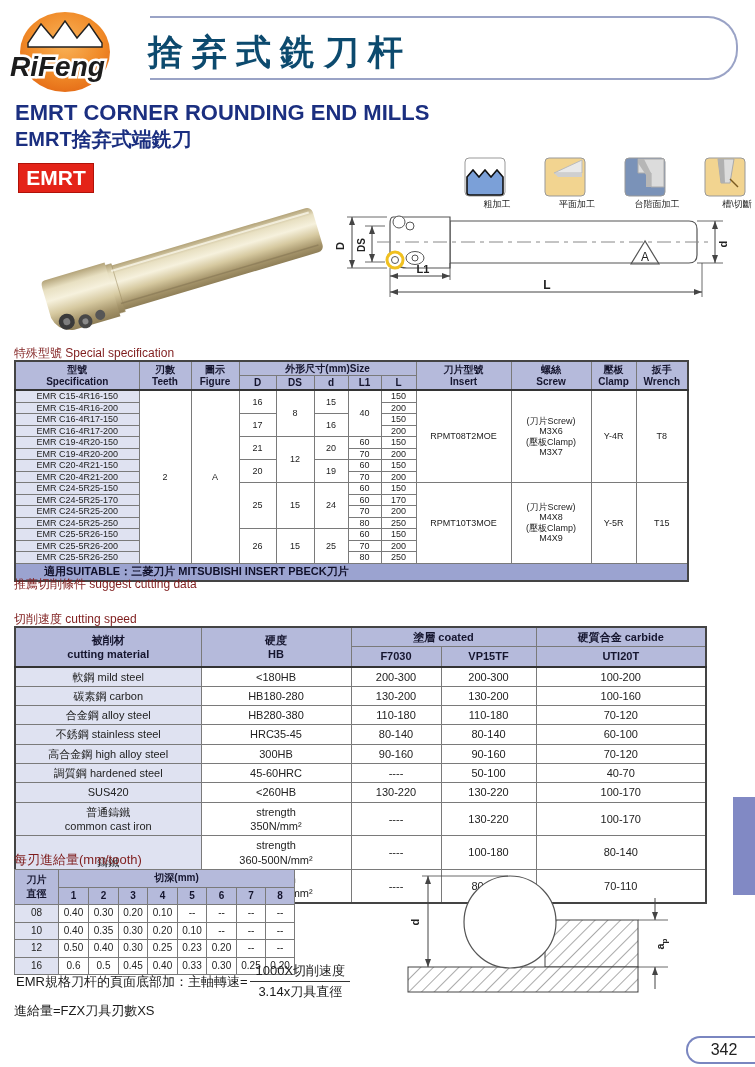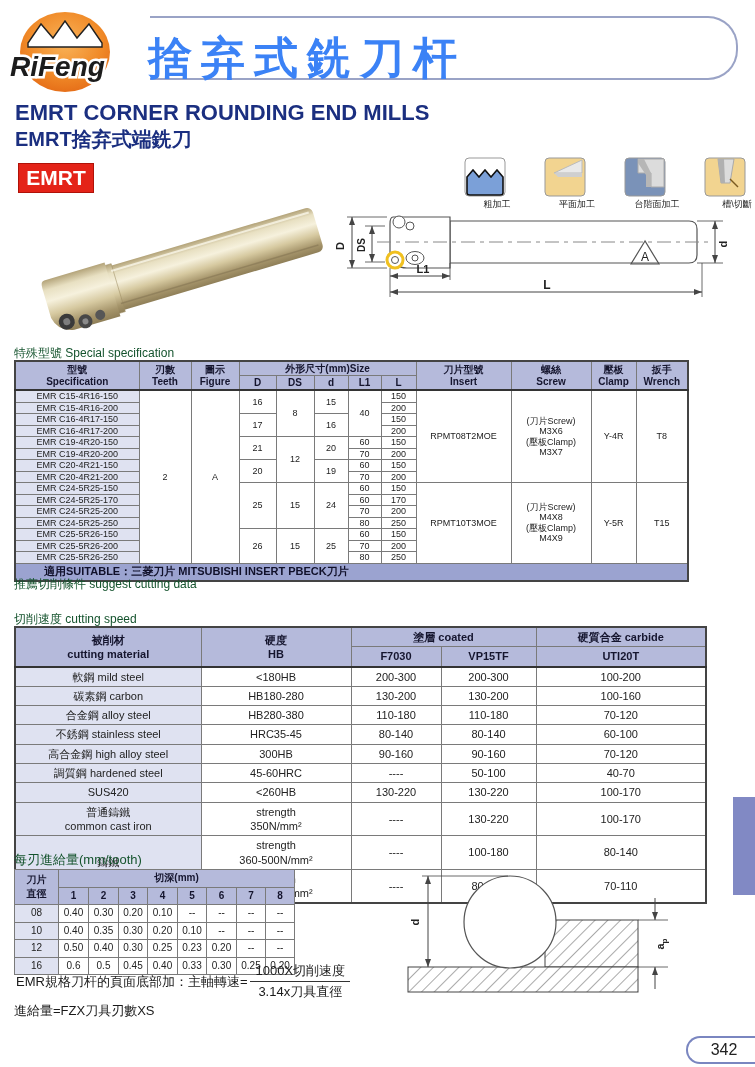--- a/index.html
+++ b/index.html
@@ -2,36 +2,36 @@
 <html><head>
 <meta charset="utf-8">
 <style>
   html,body { margin:0; padding:0; background:#fff; }
   .page { position:relative; width:755px; height:1067px; background:#fff; overflow:hidden;
           font-family:"Liberation Sans", sans-serif; color:#222; }
 
   
   .capsule { position:absolute; left:150px; top:16px; width:586px; height:60px;
              border:2px solid #9aa3c6; border-left:none; border-radius:0 30px 30px 0; }
-  .page-title { position:absolute; left:148px; top:29px; font-size:44px; font-weight:bold;
-                letter-spacing:9px; color:#3b82f6; white-space:nowrap; }
+  .page-title { position:absolute; left:148px; top:29px; font-size:35px; font-weight:bold;
+                letter-spacing:9px; color:#0c4a6e; white-space:nowrap; }
   .title-en { position:absolute; left:15px; top:100px; font-size:22px; font-weight:bold; color:#1b2f80; }
   .title-zh { position:absolute; left:15px; top:126px; font-size:20px; font-weight:bold; color:#1b2f80; }
   .emrt-badge { position:absolute; left:18px; top:163px; width:74px; height:28px; background:#e42318;
                 border:1px solid #b01208; color:#fff; font-weight:bold; font-size:21px; text-align:center;
                 line-height:28px; }
 
   
   .icons-row { position:absolute; left:464px; top:157px; display:flex; gap:14px; }
   .proc-icon { width:66px; text-align:center; }
   .proc-icon svg { width:42px; height:40px; display:block; }
   .proc-icon .lbl { font-size:9px; color:#222; margin-top:1px; white-space:nowrap; }
 
   .abs { position:absolute; }
-  .section-label { font-size:12px; color:#14532d; }
+  .section-label { font-size:12px; color:#7f1d1d; }
 
   
   table { border-collapse:collapse; table-layout:fixed; }
   th,td { border:1px solid #7a7a7a; padding:0; text-align:center; white-space:pre-line; overflow:hidden; }
   thead th { background:#b5badb; color:#15152e; }
   td.lav { background:#dfe2f1; }
 
   .spec-table { width:673px; font-size:9px; border:2px solid #444; }
   .spec-table thead { border-bottom:2px solid #333; }
   .spec-table thead th { font-size:10px; height:13px; line-height:1.15; font-weight:bold; }

